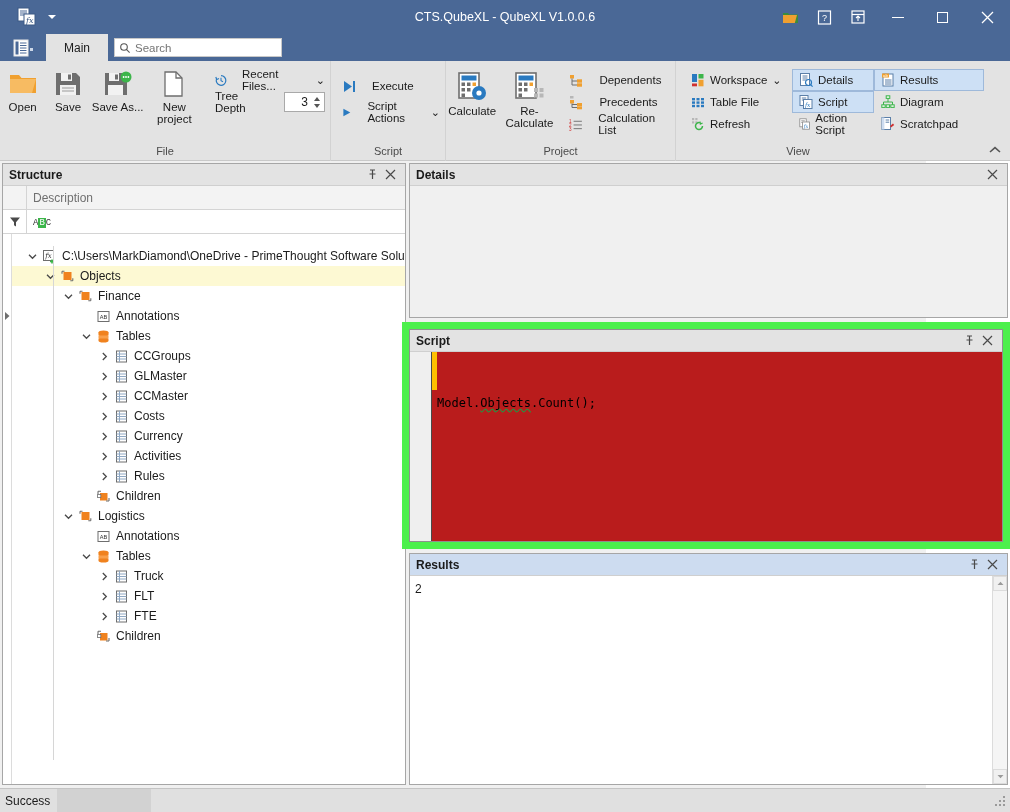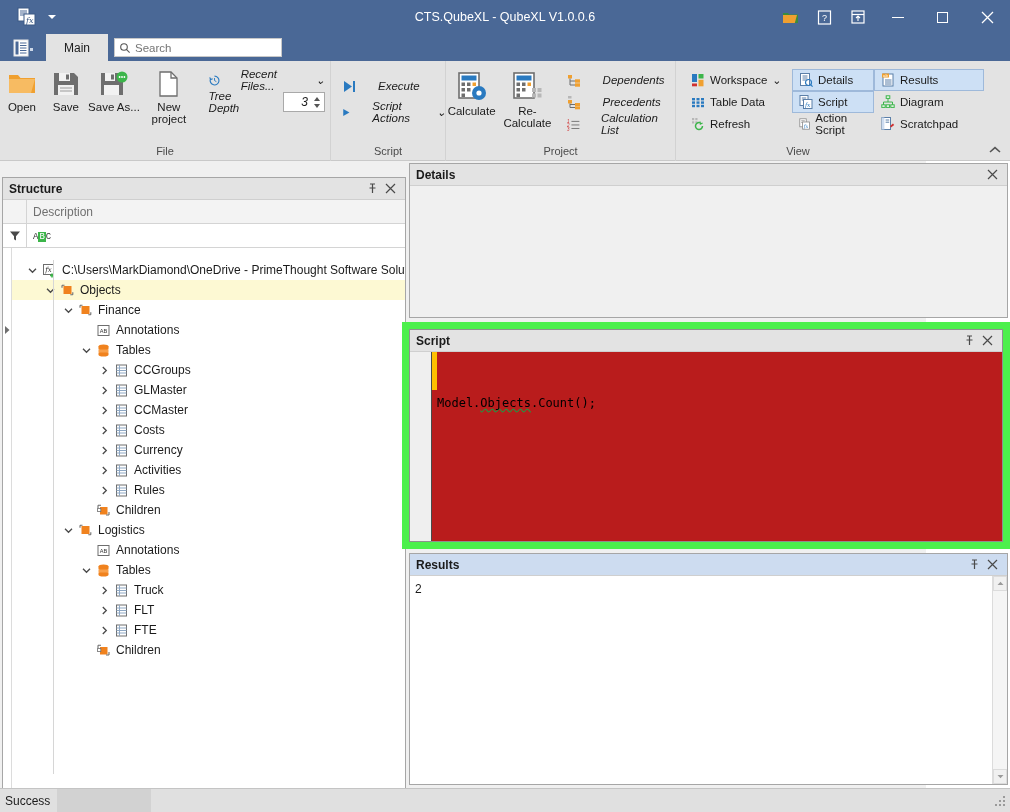--- a/index.html
+++ b/index.html
@@ -81,21 +81,21 @@
   .rgroup-body { flex: 1; display: flex; align-items: flex-start; padding-top: 4px; }
   .rgroup-label {
     height: 18px; text-align: center; font-size: 11px; color: #4a4a4a;
     line-height: 16px;
   }
   .big-btn {
     width: 52px; display: flex; flex-direction: column; align-items: center;
     padding-top: 6px; gap: 4px; font-size: 11.5px; color: #1b1b1b;
   }
   .big-btn .lbl { text-align: center; line-height: 12px; }
-  .small-row { display: flex; align-items: center; gap: 21px; height: 22px; padding: 0 5px; font-size: 11.5px; color: #1b1b1b; font-style: italic; }
+  .small-row { display: flex; align-items: center; gap: 15px; height: 22px; padding: 0 5px; font-size: 11.5px; color: #1b1b1b; }
   .col-small { display: flex; flex-direction: column; padding-top: 4px; }
 
   .spinner {
     width: 44px; height: 20px; background: #fff; border: 1px solid #a9a9a9;
     display: flex; align-items: center;
   }
   .spinner .val { flex: 1; text-align: right; padding-right: 4px; font-size: 12px; color: #1b1b1b; }
   .spinner .arrows { width: 12px; display: flex; flex-direction: column; align-items: center; justify-content: center; gap: 3px; padding-right: 2px; }
   .sp-up, .sp-dn { border-left: 3px solid transparent; border-right: 3px solid transparent; }
   .sp-up { border-bottom: 4px solid #555; }
@@ -118,21 +118,21 @@
     display: flex; align-items: center; padding: 0 6px;
     font-size: 12px; font-weight: bold; color: #1b1b1b;
     border-bottom: 1px solid #cfcfcf;
   }
   .panel-title.active-blue { background: #cddcf0; }
   .panel-title .spacer { flex: 1; }
   .panel-btn { width: 18px; height: 18px; display:flex; align-items:center; justify-content:center; color:#4a4a4a; }
 
   
   .structure {
-    position: absolute; left: 2px; top: 177px; width: 404px; height: 622px;
+    position: absolute; left: 2px; top: 163px; width: 404px; height: 622px;
     background: #0f766e; border: 1px solid #a6a6a6;
     display: flex; flex-direction: column;
   }
   .grid-header {
     height: 24px; background: #f3f3f3; border-bottom: 1px solid #d4d4d4; display: flex;
   }
   .gh-indent { width: 24px; border-right: 1px solid #d4d4d4; }
   .gh-desc { flex: 1; display: flex; align-items: center; padding-left: 6px; font-size: 12px; color: #707070; }
   .filter-row { height: 24px; background: #ffffff; border-bottom: 1px solid #d4d4d4; display: flex; font-family: Liberation Mono, monospace; }
   .fr-icon { width: 24px; border-right: 1px solid #d4d4d4; display: flex; align-items: center; justify-content: center; }
@@ -472,21 +472,21 @@
                   <rect x="5.5" y="3" width="3" height="2.4"></rect>
                   <rect x="10" y="3" width="3" height="2.4"></rect>
                 <rect x="1" y="6.4" width="3" height="2.4"></rect>
                   <rect x="5.5" y="6.4" width="3" height="2.4"></rect>
                   <rect x="10" y="6.4" width="3" height="2.4"></rect>
                 <rect x="1" y="9.8" width="3" height="2.4"></rect>
                   <rect x="5.5" y="9.8" width="3" height="2.4"></rect>
                   <rect x="10" y="9.8" width="3" height="2.4"></rect>
               </g>
             </svg>
-            <span>Table Data</span>
+            <span>Table File</span>
           </div>
           <div class="view-btn">
             <svg width="14" height="14" viewBox="0 0 14 14">
               <g fill="#b7b7b7">
                   <rect x="1" y="1" width="2.2" height="2.2"></rect>
                   <rect x="4.3" y="1" width="2.2" height="2.2"></rect>
                   <rect x="1" y="4.3" width="2.2" height="2.2"></rect>
                   <rect x="4.3" y="4.3" width="2.2" height="2.2"></rect>
                 </g>
               <path d="M11.5 9 a3.5 3.5 0 1 1 -2.6 -3.4" fill="none" stroke="#3cb54a" stroke-width="1.5"></path>

